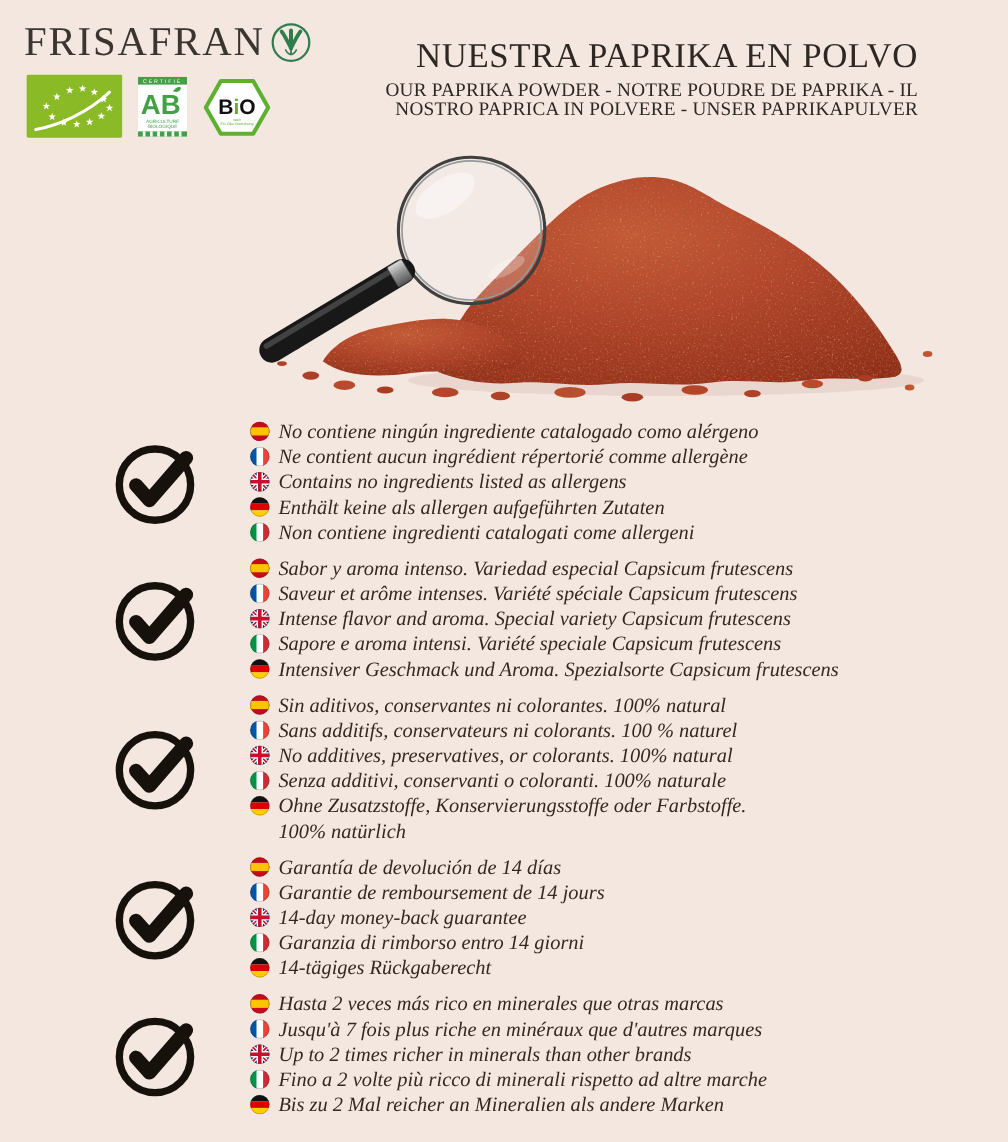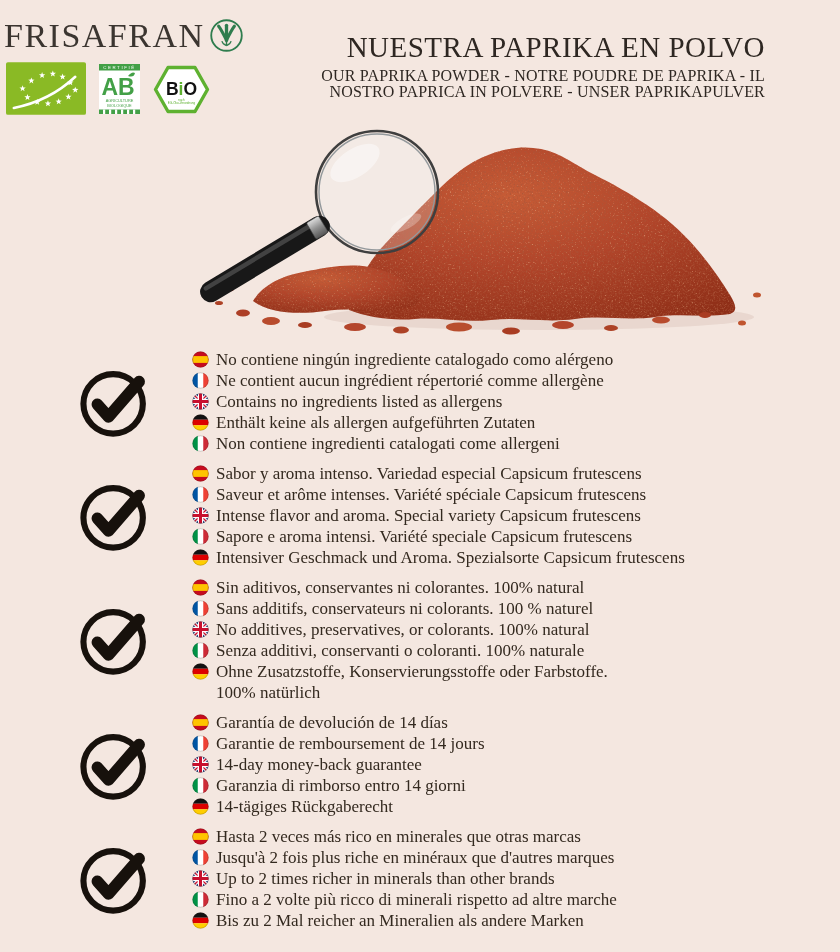--- a/index.html
+++ b/index.html
@@ -6,21 +6,21 @@
     --background:#f4e7e0; --text:#33291f; --title:#2e2722;
     --check:#17110c; --brand:#3b3530;
   }
   *{margin:0;padding:0;box-sizing:border-box;}
   body{
     width:840px;height:952px;overflow:hidden;
     background:var(--background);
     font-family:"Liberation Serif", serif;
     color:var(--text);
   }
-  .page{padding:16px 20px 0 4px;width:840px;height:824px;}
+  .page{padding:16px 20px 0 20px;width:840px;height:824px;}
 
   
   .header{display:flex;}
   .brand-col{flex:0 0 300px;width:300px;}
   .brand{display:flex;align-items:center;}
   .brand-text{font-size:34px;letter-spacing:1.5px;color:var(--brand);line-height:40px;}
   .brand-emblem{width:37px;height:37px;margin-left:3px;margin-top:-2px;}
   .certs{display:flex;align-items:flex-start;gap:13px;margin-top:6px;margin-left:2px;}
   .cert-eu{width:80px;height:53px;display:block;}
   .cert-ab{width:41px;height:50px;display:block;margin-top:2px;}
@@ -29,21 +29,21 @@
   .title-block{flex:1;text-align:right;padding-top:15px;padding-right:55px;}
   .title{font-size:29px;font-weight:400;letter-spacing:0.5px;color:var(--title);line-height:33px;}
   .subtitle{font-size:16px;letter-spacing:0.2px;color:var(--title);line-height:15.5px;}
   .subtitle.first{margin-top:4px;}
 
   
   .hero{margin:2px 0 0 155px;width:620px;height:228px;}
   .hero svg{display:block;}
 
   
-  .sections{margin-top:4px;}
+  .sections{margin-top:4px;font-style:italic;}
   .feature{display:flex;align-items:center;margin-bottom:9px;}
   .check{flex:0 0 78px;margin-left:72px;margin-right:38px;}
   .check svg{width:78px;height:78px;display:block;color:var(--check);}
   .lines{flex:1;min-width:0;}
   .line{display:flex;align-items:flex-start;}
   .flag{flex:0 0 17px;width:17px;height:17px;margin-top:2px;margin-right:7px;}
   .flag svg{width:17px;height:17px;display:block;}
   .txt{font-size:17px;line-height:21px;color:var(--text);white-space:pre-line;}
 </style>
 </head>
@@ -425,21 +425,21 @@
               </svg>
             </span>
             <span class="txt">Hasta 2 veces más rico en minerales que otras marcas</span>
           </div>
         <div class="line">
             <span class="flag">
               <svg viewBox="0 0 16 16">
                 <use href="#flag-fr"></use>
               </svg>
             </span>
-            <span class="txt">Jusqu'à 2 fois plus riche en minéraux que d'autres marques</span>
+            <span class="txt">Jusqu'à 7 fois plus riche en minéraux que d'autres marques</span>
           </div>
         <div class="line">
             <span class="flag">
               <svg viewBox="0 0 16 16">
                 <use href="#flag-uk"></use>
               </svg>
             </span>
             <span class="txt">Up to 2 times richer in minerals than other brands</span>
           </div>
         <div class="line">

